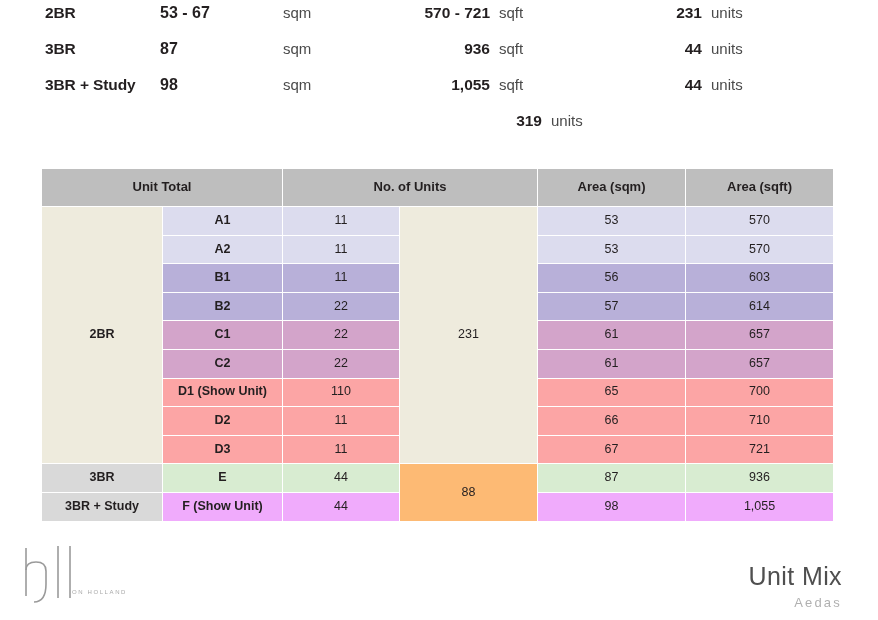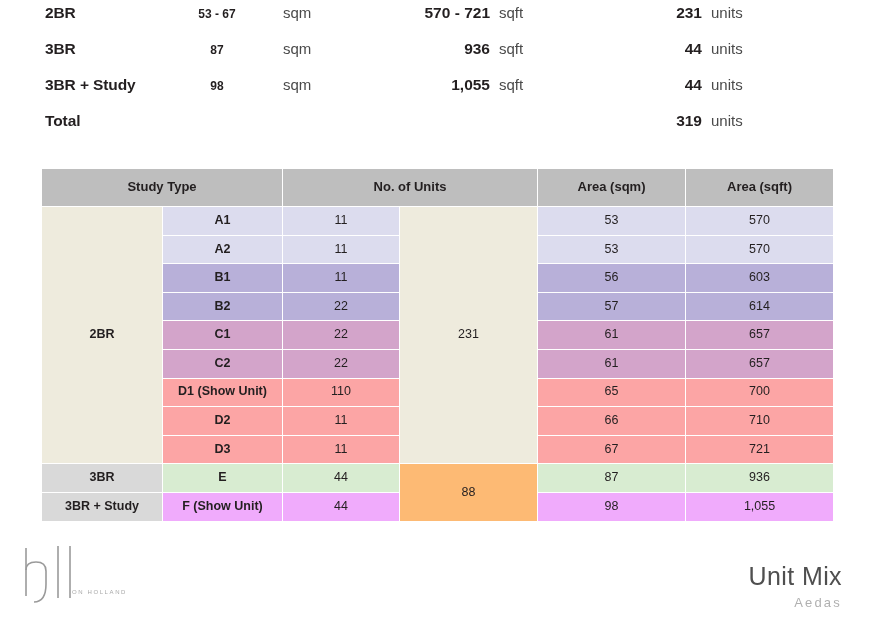--- a/index.html
+++ b/index.html
@@ -33,22 +33,22 @@
     width: 160px;
     padding-left: 45px;
     box-sizing: border-box;
     font-size: 15.5px;
     font-weight: bold;
     letter-spacing: -0.1px;
     white-space: nowrap;
   }
   .s-num {
     width: 114px;
-    text-align: center;
-    font-size: 12px;
+    text-align: left;
+    font-size: 16px;
     font-weight: bold;
     white-space: nowrap;
   }
   .s-unit {
     width: 100px;
     padding-left: 9px;
     box-sizing: border-box;
     font-size: 15px;
     color: #4a4a4a;
     font-weight: normal;
@@ -212,21 +212,20 @@
       <div class="s-type">3BR + Study</div>
       <div class="s-num">98</div>
       <div class="s-unit">sqm</div>
       <div class="s-num2">1,055</div>
       <div class="s-unit">sqft</div>
       <div class="s-gap"></div>
       <div class="s-num3">44</div>
       <div class="s-unit">units</div>
     </div>
     <div class="summary-row">
-      <div class="s-type">Total</div>
       <div class="s-num"></div>
       <div class="s-unit"></div>
       <div class="s-num2"></div>
       <div class="s-unit"></div>
       <div class="s-gap"></div>
       <div class="s-num3">319</div>
       <div class="s-unit">units</div>
     </div>
   </div>
 
@@ -235,21 +234,21 @@
     <colgroup>
       <col class="col-label">
         <col class="col-sub">
         <col class="col-units">
       <col class="col-merge">
         <col class="col-sqm">
         <col class="col-sqft">
     </colgroup>
     <thead>
       <tr id="header-row">
-          <th colspan="2">Study Type</th>
+          <th colspan="2">Unit Total</th>
           <th colspan="2">No. of Units</th>
           <th colspan="1">Area (sqm)</th>
           <th colspan="1">Area (sqft)</th>
         </tr>
     </thead>
     <tbody id="table-body">
         <tr>
           <td rowspan="9" class="cell-label">2BR</td>
           <td class="cell-sub sw-a">A1</td>
           <td class="cell-num sw-a">11</td>

